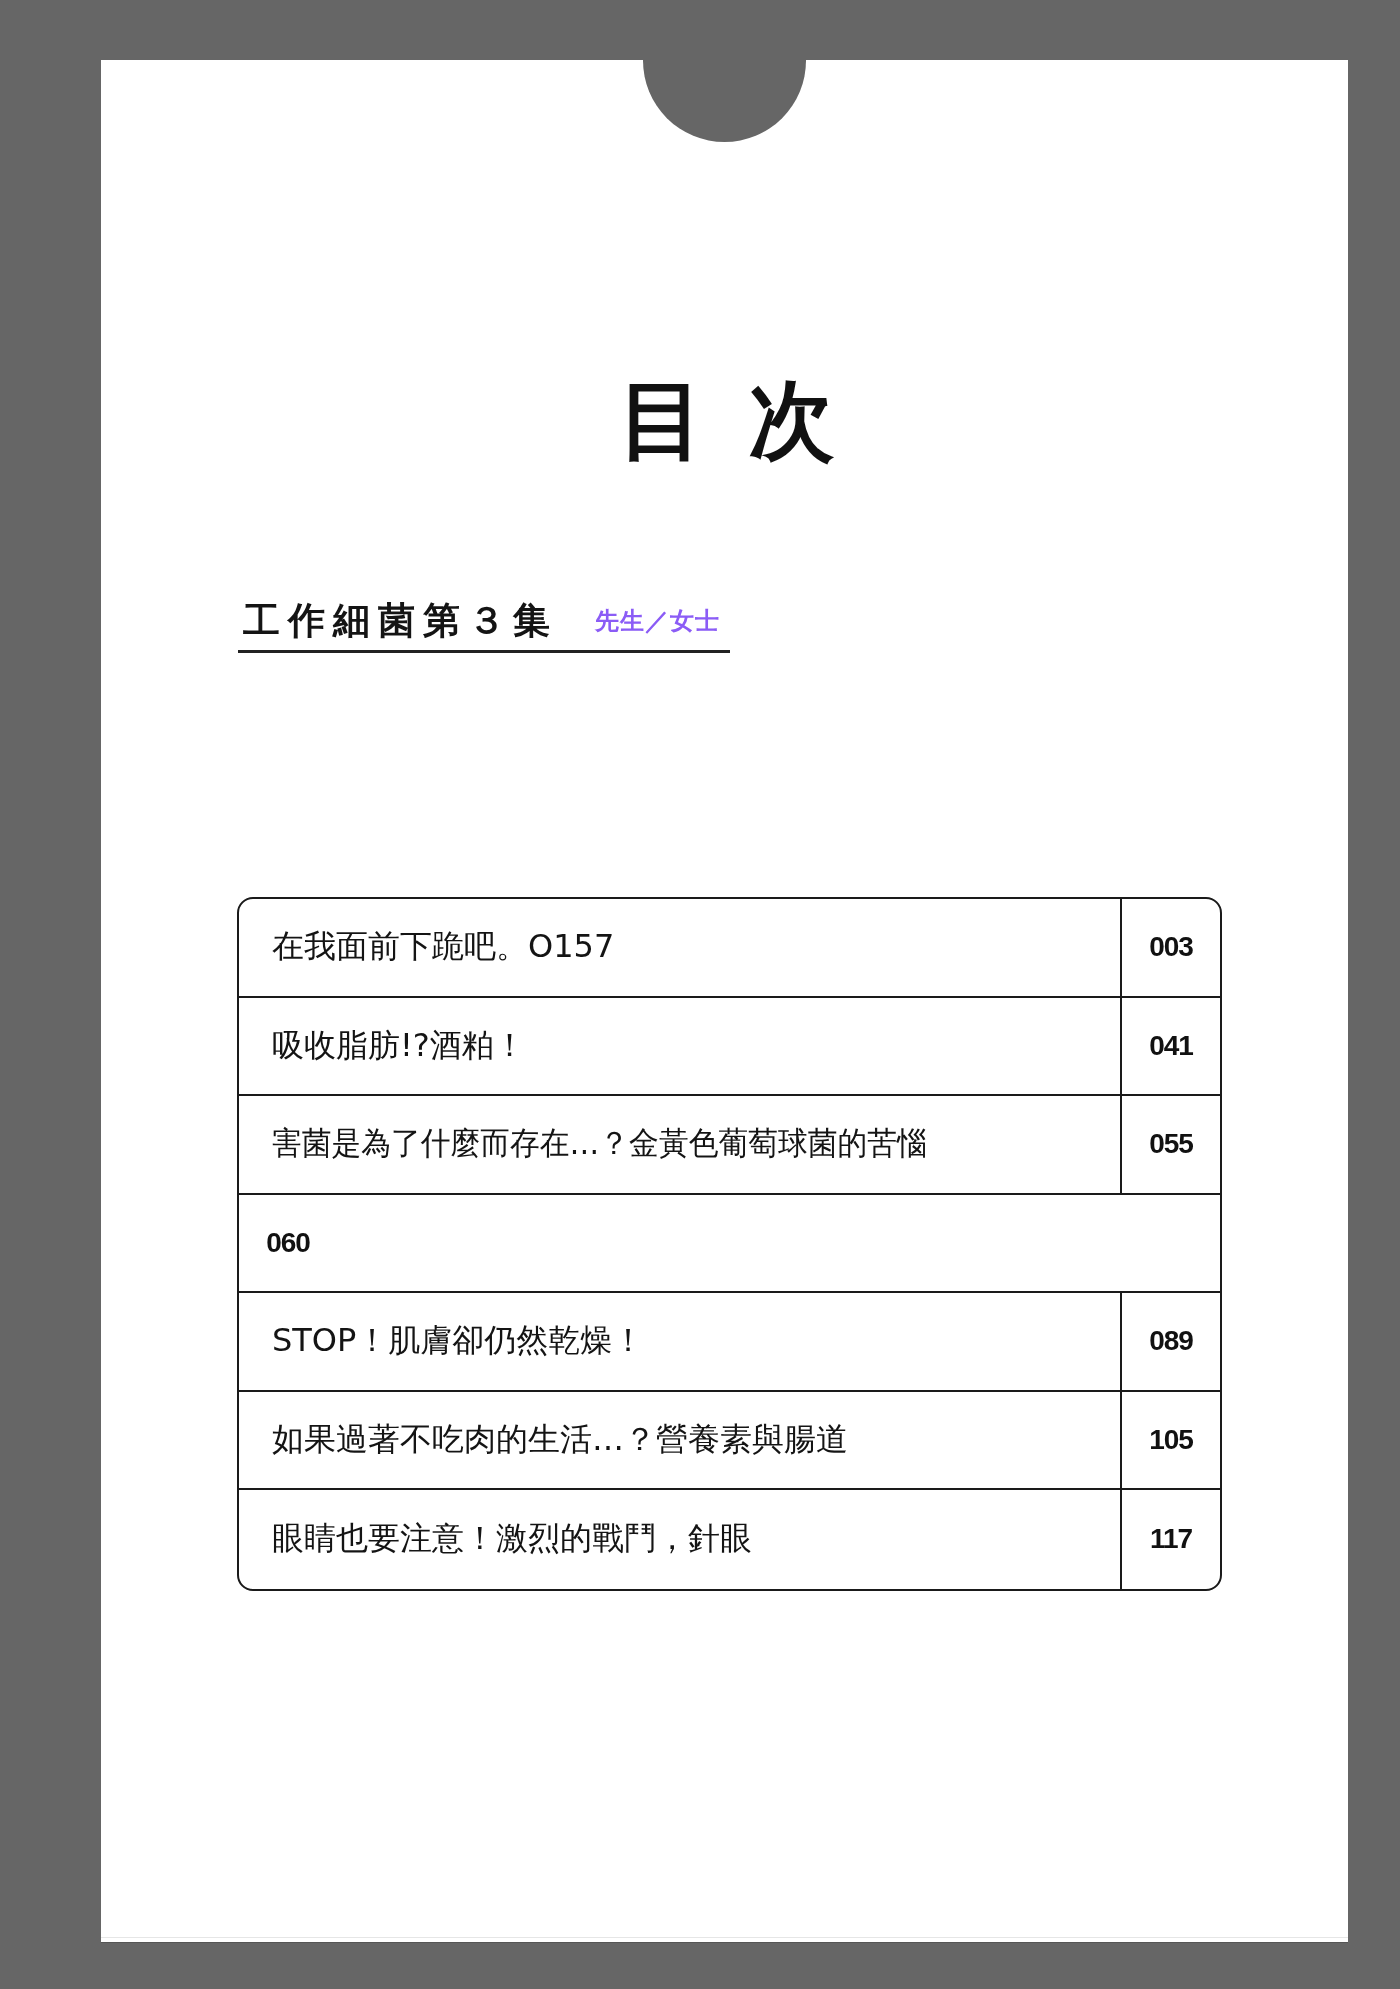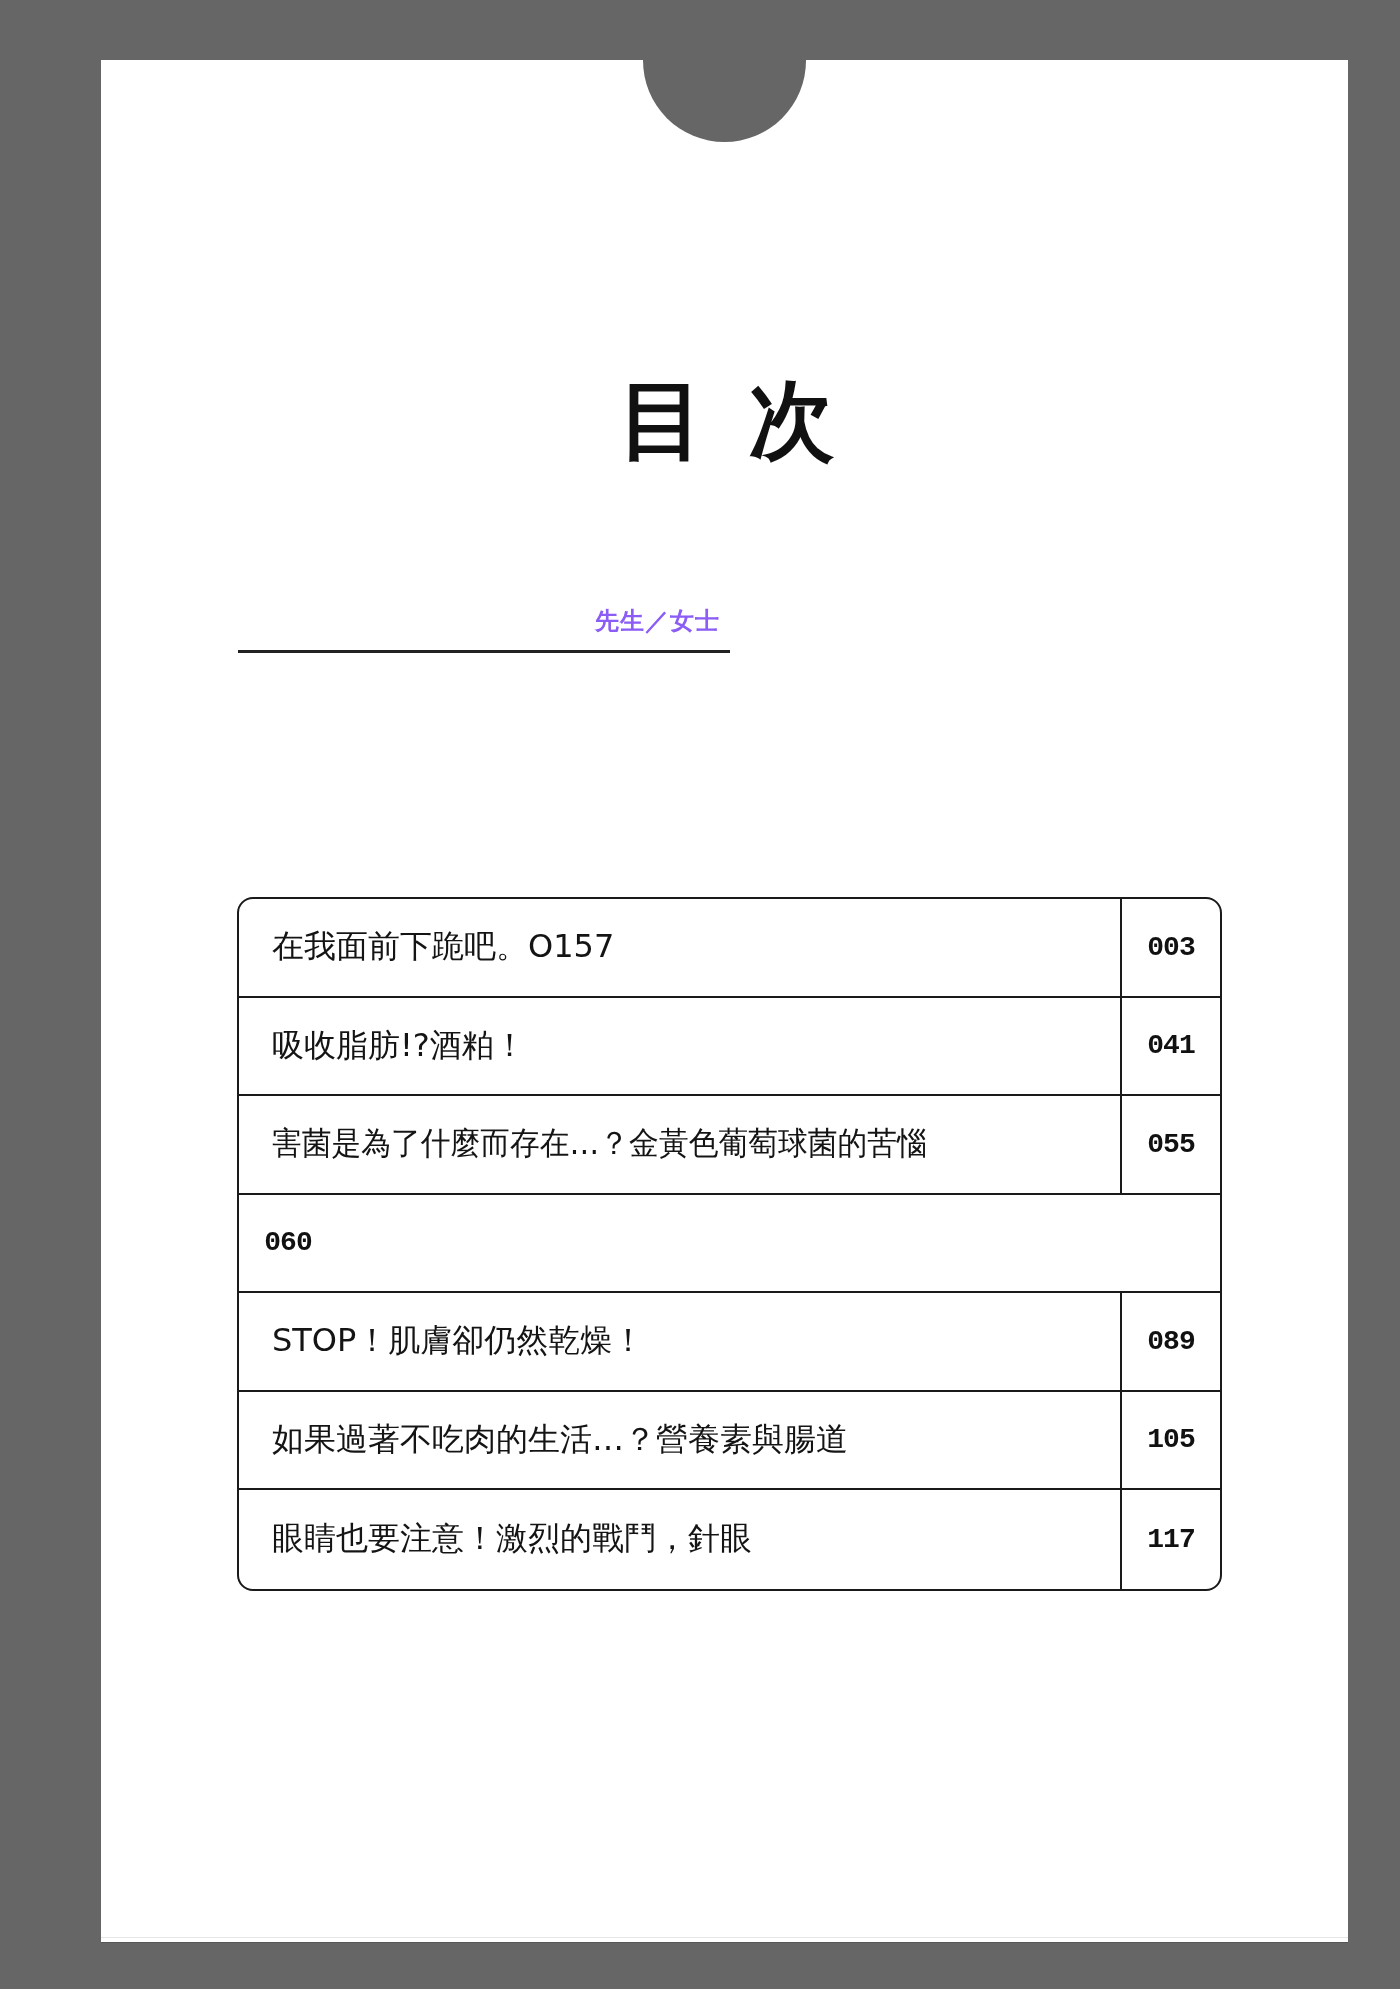--- a/index.html
+++ b/index.html
@@ -124,37 +124,38 @@
       transform-origin: left center;
     }
     .toc-row.compress .toc-title span {
       transform: scaleX(0.93);
     }
     .toc-page {
       flex: 0 0 98px;
       display: flex;
       align-items: center;
       justify-content: center;
-      font-family: Liberation Mono, monospace;
+      font-family: Liberation Sans, sans-serif;
       font-weight: bold;
       font-size: 28px;
       letter-spacing: -1px;
       color: #111;
       box-sizing: border-box;
     }
   </style>
 </head>
 <body>
 
 <div class="page">
   <div class="notch"></div>
 
   <div class="title">目次</div>
 
   <div class="subtitle-block">
+    <div class="series-title">工作細菌第３集</div>
     <div class="author">先生／女士</div>
   </div>
 
   <div class="toc-table">
     <div class="toc-row">
       <div class="toc-title">
           <span>在我面前下跪吧。O157</span>
         </div>
       <div class="toc-page">003</div>
     </div>

